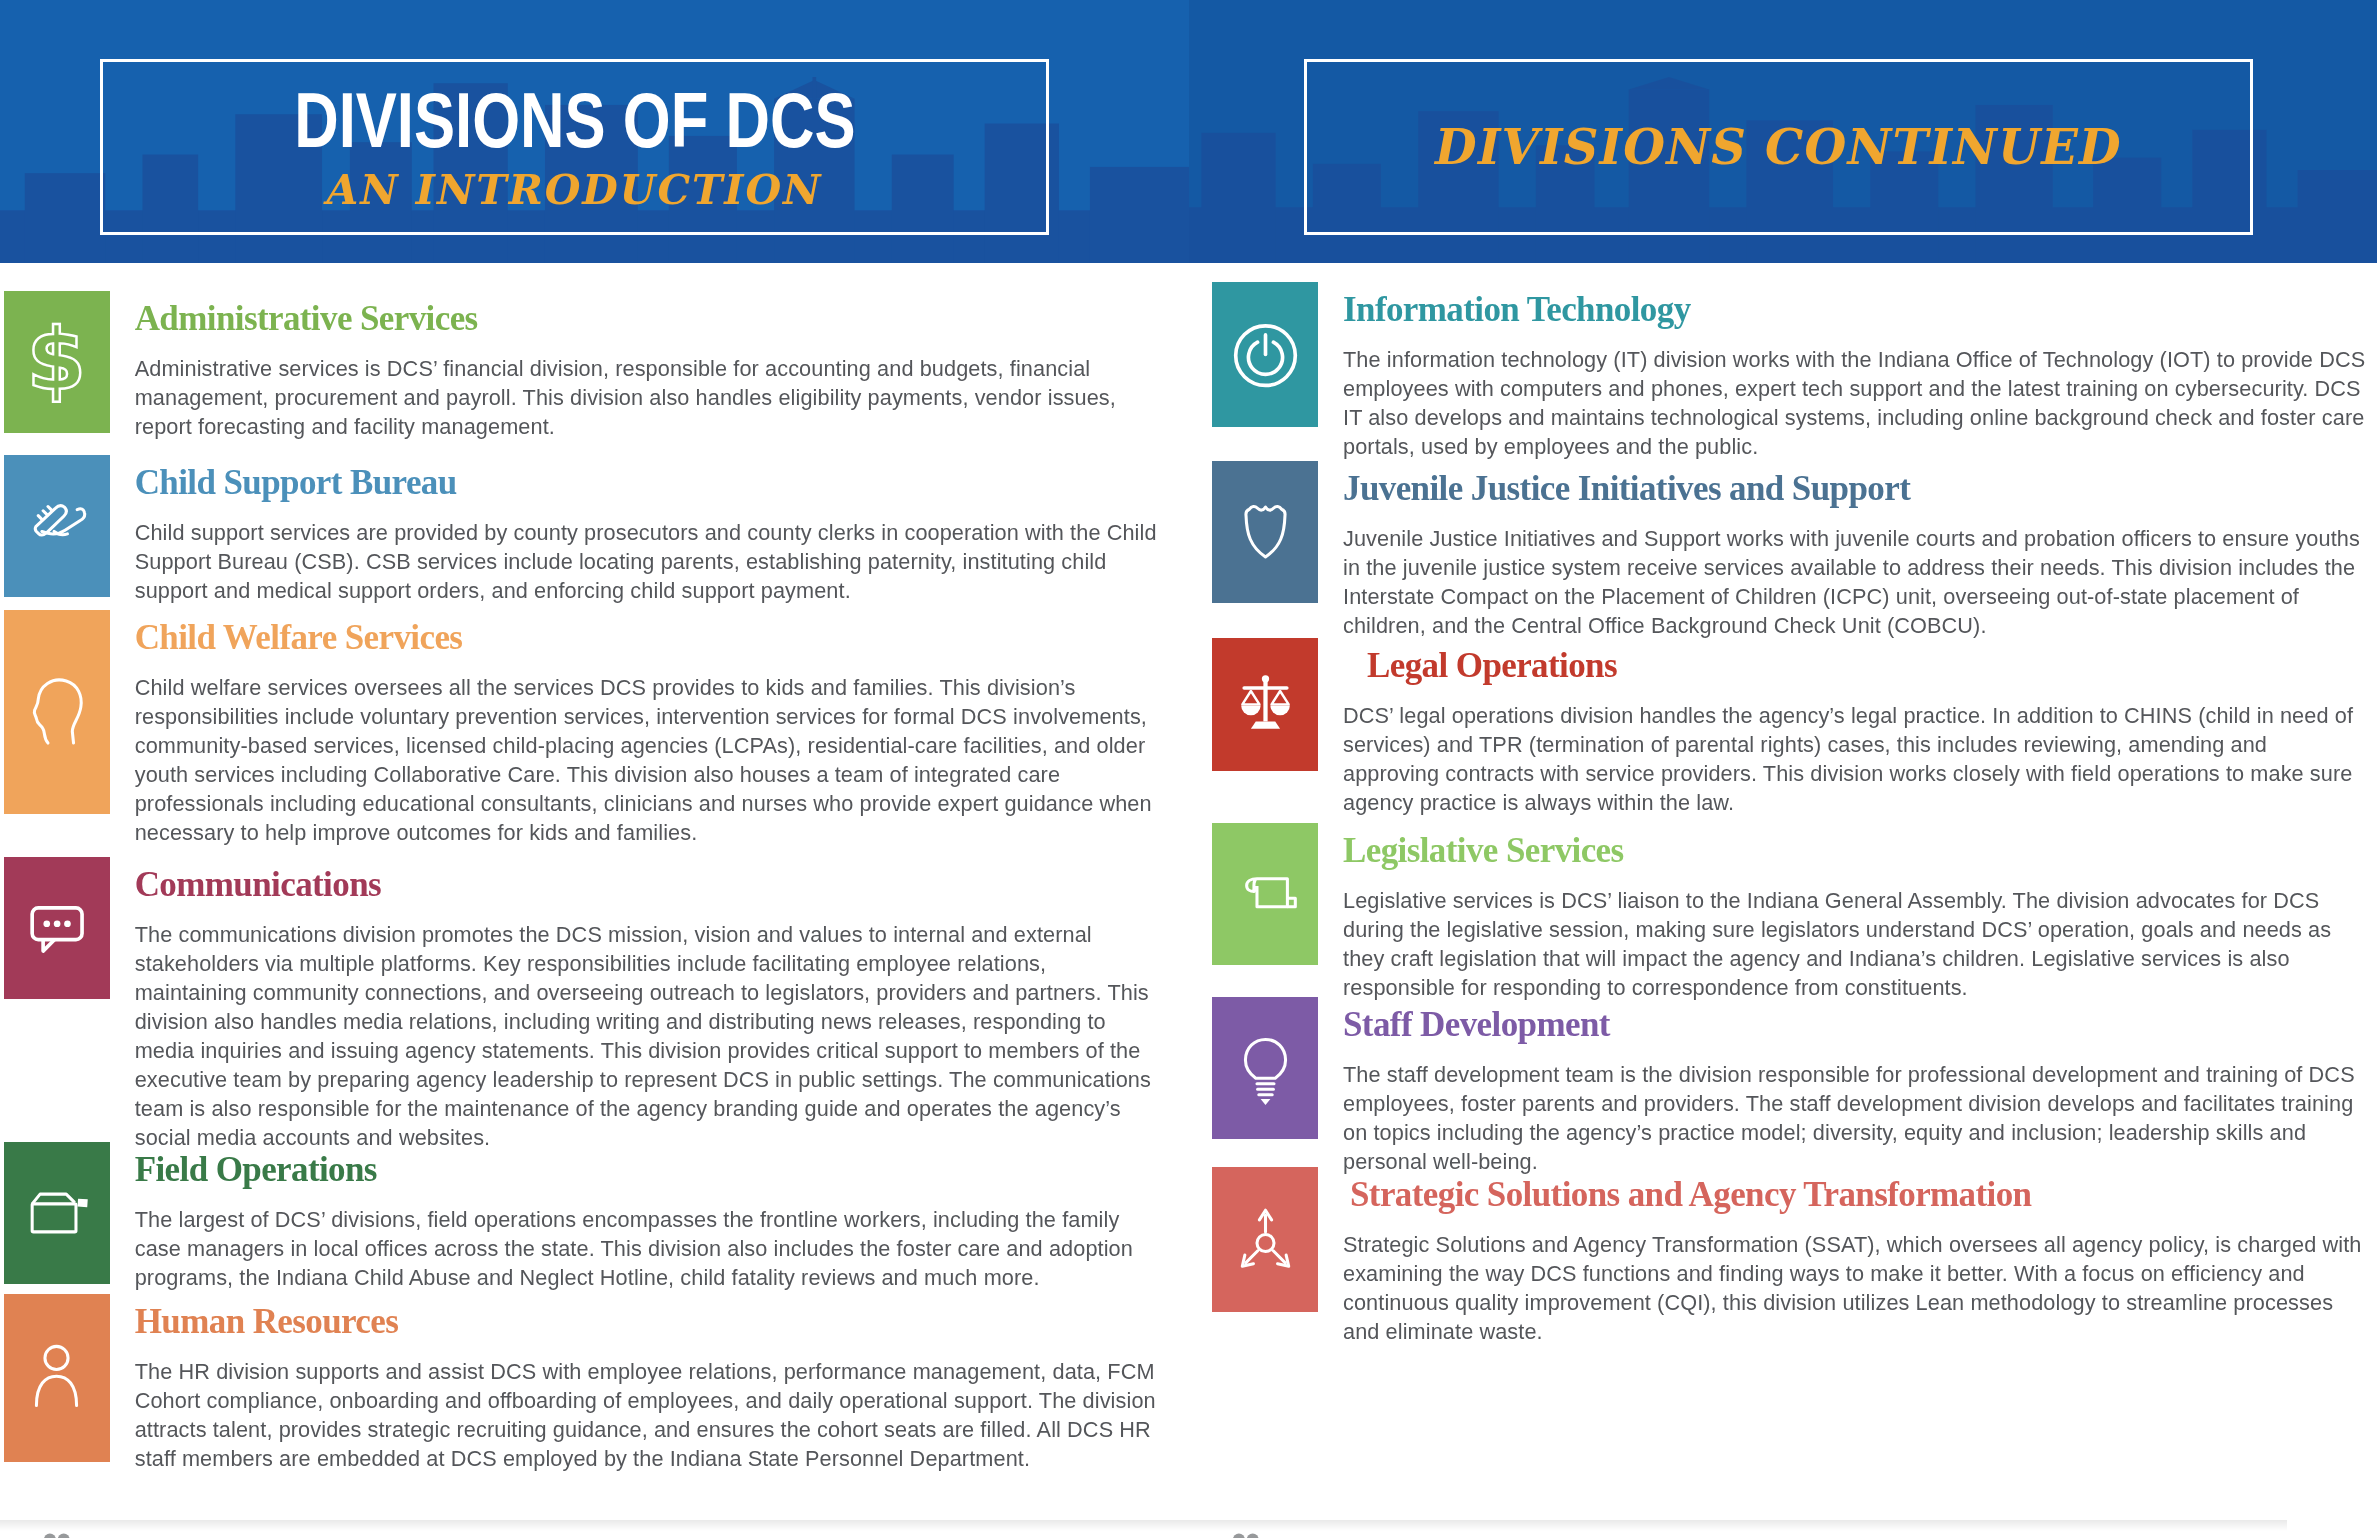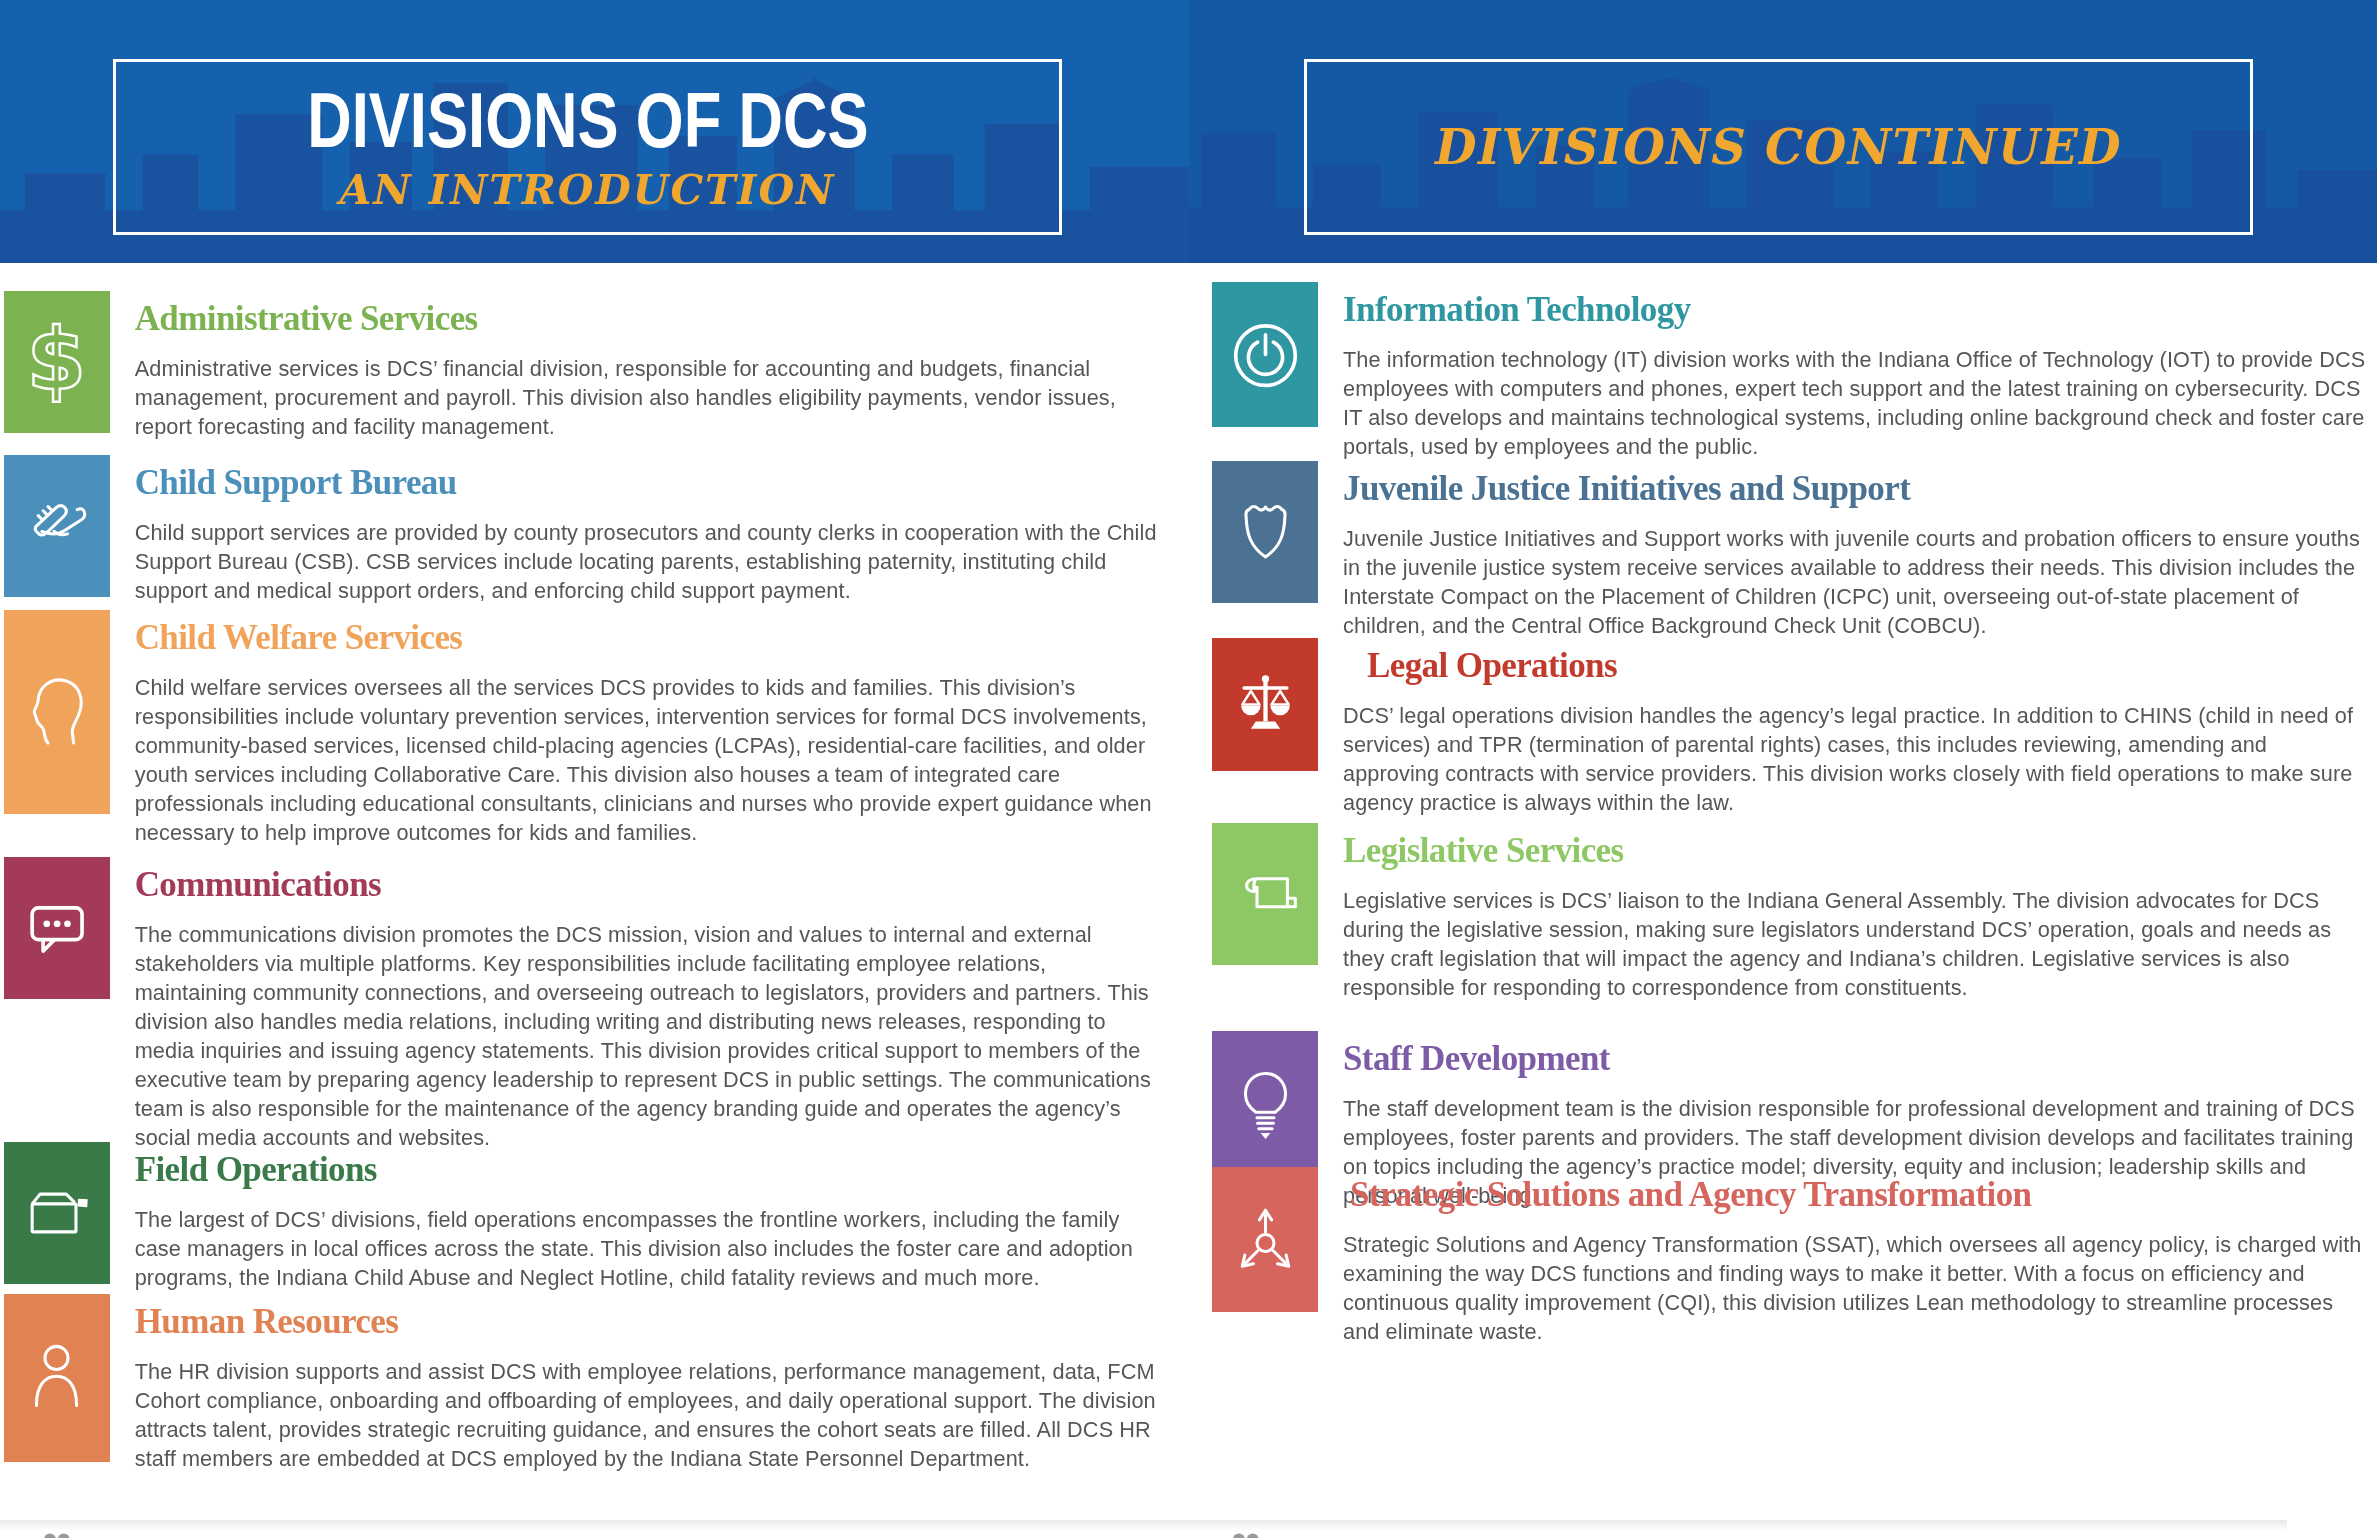--- a/index.html
+++ b/index.html
@@ -14,21 +14,21 @@
 
   
   .banner{position:absolute;top:0;left:0;width:2377px;height:263px;overflow:hidden}
   .banner-half{position:absolute;top:0;width:1189px;height:263px}
   .banner-half.left{left:0;background:var(--banner-left)}
   .banner-half.right{left:1189px;background:var(--banner-right)}
   .banner-half svg{position:absolute;bottom:0;left:0;width:1189px;height:186px}
   .title-box{position:absolute;top:59px;height:176px;width:949px;
     border:3.7px solid #fff;display:flex;flex-direction:column;
     align-items:center;justify-content:center}
-  .title-box.lbox{left:113px}
+  .title-box.lbox{left:100px}
   .title-box.rbox{left:1304px}
   h1.main-title{color:#fff;font-size:77px;font-weight:800;letter-spacing:0;
     transform:scaleX(.8);transform-origin:center;white-space:nowrap;line-height:1.05}
   h2.sub-title{color:var(--gold);font-family:"DejaVu Serif",serif;font-style:italic;
     font-size:41px;font-weight:700;letter-spacing:1.9px;white-space:nowrap;margin-top:5px}
   h2.continued-title{color:var(--gold);font-family:"DejaVu Serif",serif;font-style:italic;
     font-size:48px;font-weight:600;letter-spacing:1.2px;white-space:nowrap}
 
   
   main{position:absolute;inset:0}
@@ -266,21 +266,21 @@
       <path d="M96 82 L109 82 L109 96 L96 96"></path>
     </g>
   </svg>
           </div>
     <div class="division-body">
       <h3 class="division-heading" style="color: rgb(142, 200, 101);">Legislative Services</h3>
       <p class="division-text">Legislative services is DCS’ liaison to the Indiana General Assembly. The division advocates for DCS during the legislative session, making sure legislators understand DCS’ operation, goals and needs as they craft legislation that will impact the agency and Indiana’s children. Legislative services is also responsible for responding to correspondence from constituents.</p>
     </div>
   </article>
 
-  <article class="division" style="top: 1031px;">
+  <article class="division" style="top: 997px;">
     <div class="icon-square" style="background: rgb(125, 91, 166); flex-basis: 106px; height: 142px;">
             <svg viewBox="0 0 120 150">
     <g fill="none" stroke="#fff" stroke-width="5" stroke-linecap="round">
       <path d="M44 92 C33 84 27 74 27 62 C27 42 42 28 60 28 C78 28 93 42 93 62 C93 74 87 84 76 92 Z"></path>
       <line x1="46" y1="101" x2="74" y2="101"></line>
       <line x1="47" y1="110" x2="73" y2="110"></line>
       <line x1="49" y1="119" x2="71" y2="119"></line>
     </g>
     <path d="M52 126 L68 126 L60 136 Z" fill="#fff"></path>
   </svg>

